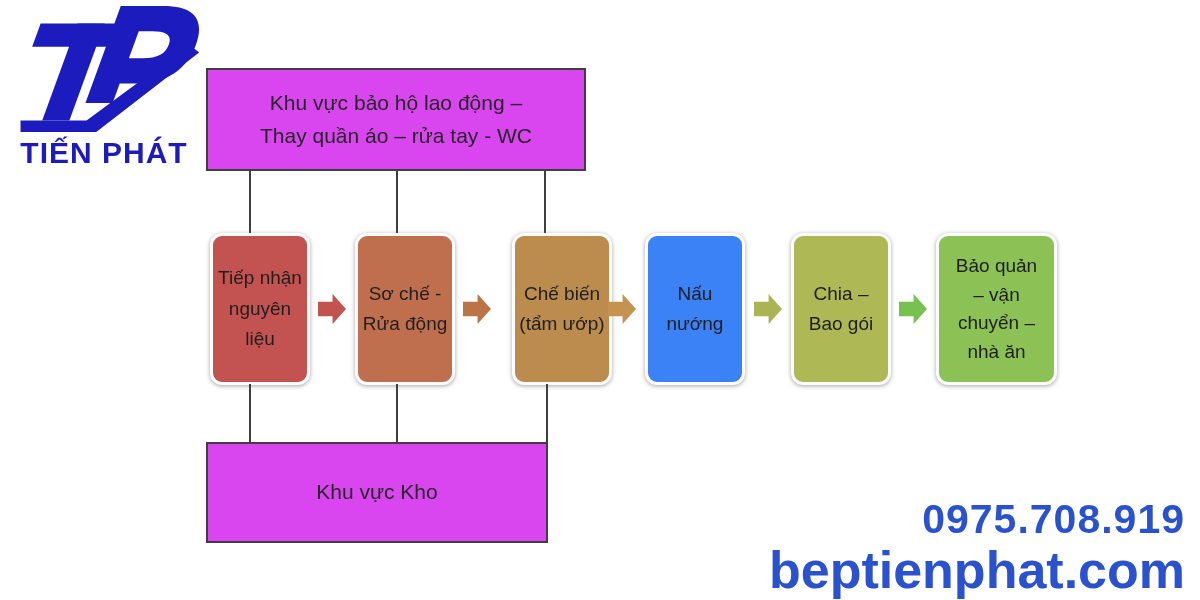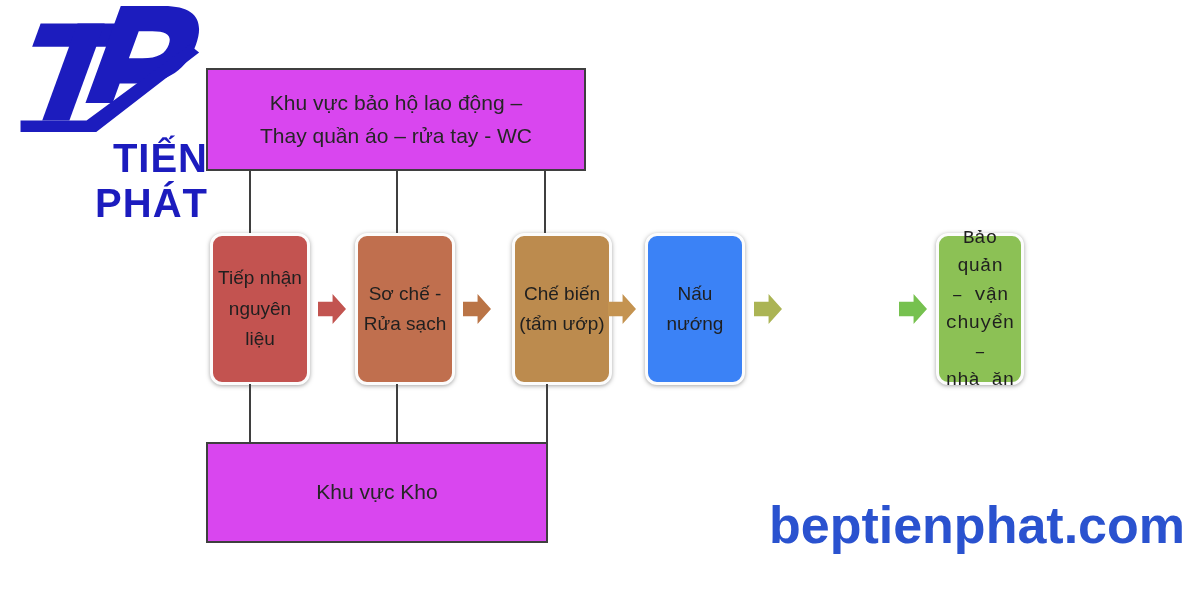--- a/index.html
+++ b/index.html
@@ -3,22 +3,22 @@
 <meta charset="utf-8">
 <style>
   html,body{margin:0;padding:0;background:#ffffff;}
   .canvas{
     position:relative;width:1200px;height:600px;background:#ffffff;overflow:hidden;
     font-family:"Liberation Sans", sans-serif;
   }
   
   .logo-mark{position:absolute;left:6px;top:4px;width:196px;height:132px;}
   .logo-name{
-    position:absolute;left:0px;top:136px;width:208px;text-align:right;
-    font-size:40px;font-weight:800;letter-spacing:1px;color:#1C1CBE;
+    position:absolute;left:0px;top:136px;width:208px;text-align:center;
+    font-size:30px;font-weight:800;letter-spacing:1px;color:#1C1CBE;
   }
   
   .plain-box{
     position:absolute;background:#d946ef;border:2px solid #3F3F3F;box-sizing:border-box;
     display:flex;align-items:center;justify-content:center;text-align:center;
     font-size:21px;line-height:1.55;color:#262626;white-space:pre-line;
   }
   .top-box{left:206px;top:68px;width:380px;height:103px;}
   .bottom-box{left:206px;top:442px;width:342px;height:101px;}
   
@@ -65,39 +65,42 @@
 Thay quần áo – rửa tay - WC</div>
 
   <div class="vline t" style="left:249px"></div>
   <div class="vline t" style="left:396px"></div>
   <div class="vline t" style="left:544px"></div>
 
   <div class="step s0" style="left: 210px; width: 100px; background: rgb(195, 83, 80);">Tiếp nhận
 nguyên
 liệu</div>
   <div class="step s1" style="left: 355px; width: 100px; background: rgb(192, 111, 78);">Sơ chế -
-Rửa sạch</div>
+Rửa động</div>
   <div class="step s2" style="left: 512px; width: 100px; background: rgb(188, 139, 78);">Chế biến
 (tẩm ướp)</div>
   <div class="step s3" style="left: 645px; width: 100px; background: #3b82f6;">Nấu
 nướng</div>
-  <div class="step s5" style="left: 936px; width: 88px; background: rgb(140, 193, 85); font-family: Liberation Mono, monospace;">Bảo quản
+  <div class="step s4" style="left: 791px; width: 100px; background: rgb(174, 184, 84);">Chia –
+Bao gói</div>
+  <div class="step s5" style="left: 936px; width: 121px; background: rgb(140, 193, 85);">Bảo quản
 – vận
 chuyển –
 nhà ăn</div>
 
   <div class="arrow" style="left: 318px; background: rgb(194, 84, 80);"></div>
   <div class="arrow" style="left: 463px; background: rgb(186, 116, 70);"></div>
   <div class="arrow" style="left: 608px; background: rgb(196, 147, 80);"></div>
   <div class="arrow" style="left: 754px; background: rgb(171, 180, 84);"></div>
   <div class="arrow" style="left: 899px; background: rgb(118, 193, 79);"></div>
 
   <div class="vline b" style="left:249px"></div>
   <div class="vline b" style="left:396px"></div>
   <div class="vline b" style="left:546px"></div>
 
   <div class="plain-box bottom-box">Khu vực Kho</div>
 
   <div class="contact">
+    <div class="phone">0975.708.919</div>
     <div class="site">beptienphat.com</div>
   </div>
 
 </div>
 
 </body></html>

